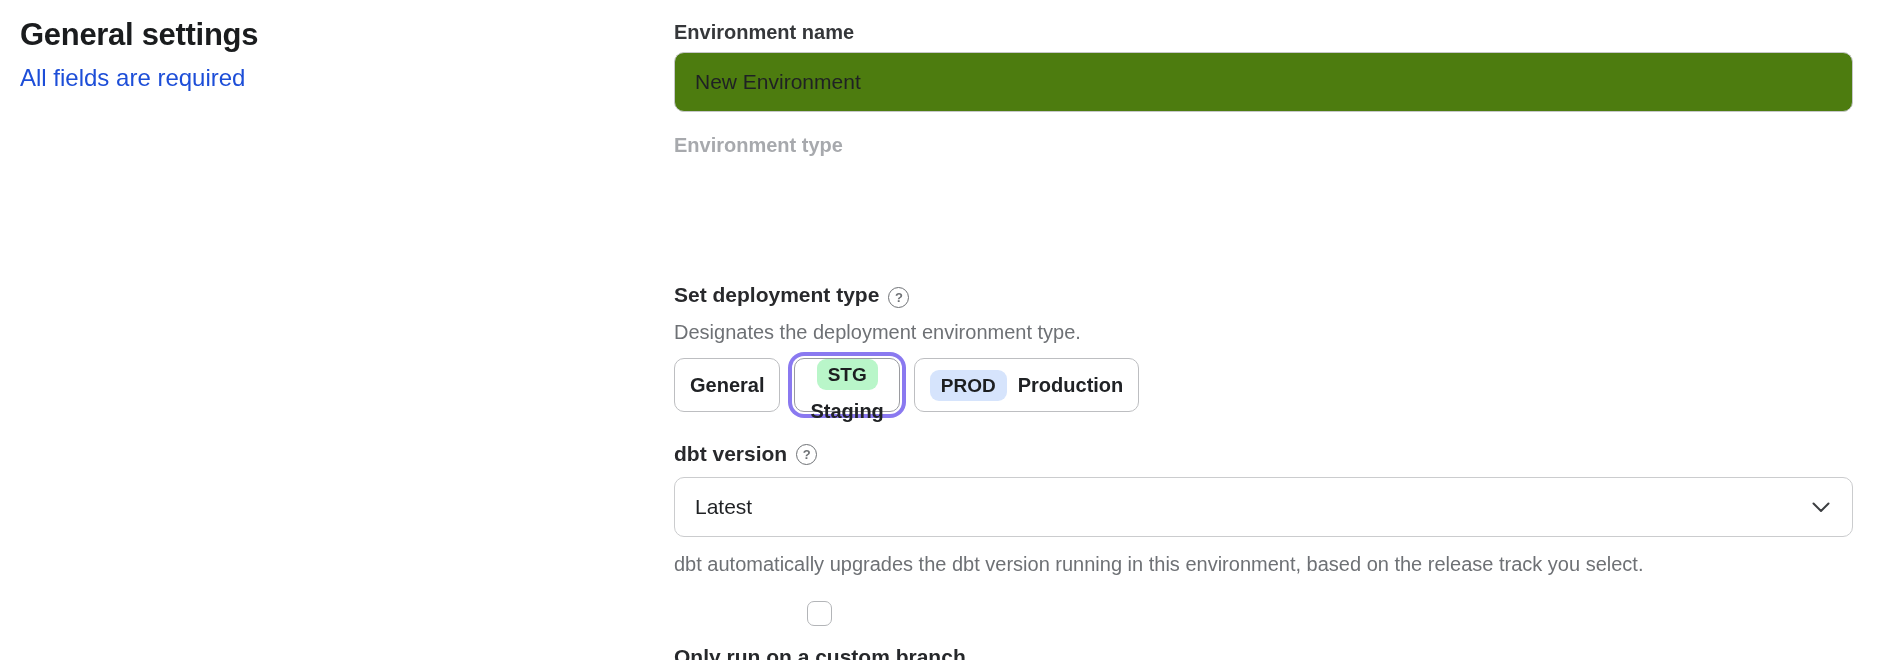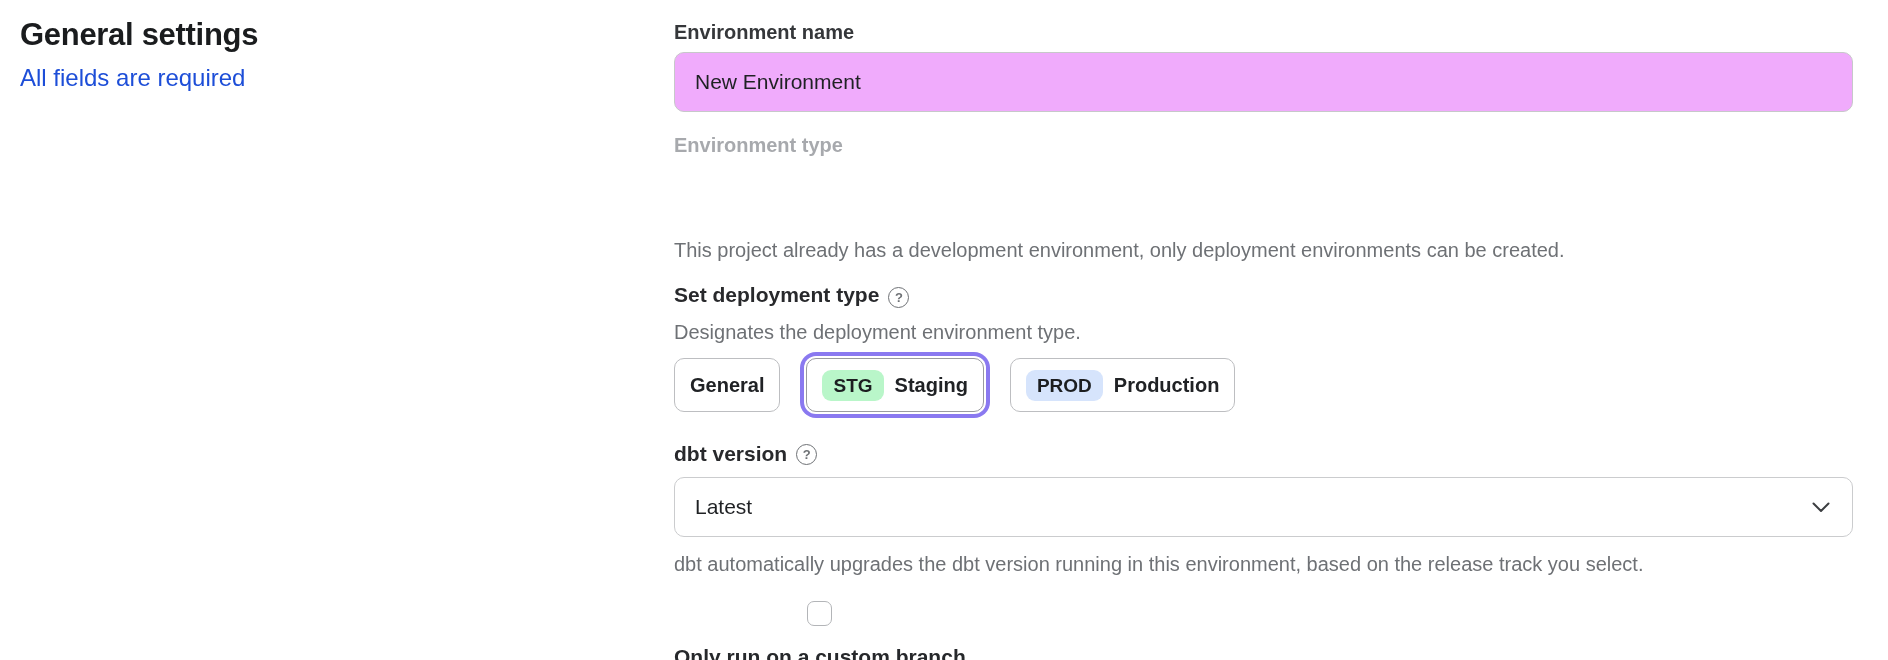--- a/index.html
+++ b/index.html
@@ -29,21 +29,21 @@
 
   .field-label {
     font-size: 20px; font-weight: 600; color: #35373a; line-height: 25px;
     display: block;
   }
   .field-label.disabled { color: #a7a9ad; }
 
   .text-input {
     width: 1179px; height: 60px;
     border: 1px solid #c7c8ca; border-radius: 10px;
-    background: #f0abfc;
+    background: #4d7c0f;
     font-family: "Liberation Sans", sans-serif;
     font-size: 21px; color: #1f2124; font-weight: 400;
     padding: 0 20px; outline: none; display: block;
   }
 
   .select-box {
     width: 1179px; height: 60px;
     border: 1px solid #cbccce; border-radius: 10px;
     background: #ffffff;
     display: flex; align-items: center; justify-content: space-between;
@@ -69,21 +69,22 @@
   .opt {
     height: 54px; border: 1px solid #bdbec1; border-radius: 10px;
     background: #ffffff; display: inline-flex; align-items: center;
     gap: 11px; padding: 0 15px; cursor: pointer;
     font-family: "Liberation Sans", sans-serif;
     font-size: 20px; font-weight: 600; color: #202225;
   }
   .opt.selected {
     border-color: #9a9ba0;
     box-shadow: 0 0 0 2px #ffffff, 0 0 0 6px #8a79f0;
-    margin: 0 14px;
+    margin: 0 2px;
+    flex-direction: column;
   }
   .badge {
     font-size: 19px; font-weight: 600; color: #1c1e20;
     padding: 6px 11px; border-radius: 9px; line-height: 1;
   }
   .badge-green { background: #b9f6c9; }
   .badge-blue  { background: #d6e4fc; }
   .opt-label { line-height: 1; }
 
   .checkbox-row { display: flex; align-items: center; gap: 18px; flex-direction: column; }
@@ -102,21 +103,20 @@
     <h1>General settings</h1>
     <p>All fields are required</p>
   </div>
 
   <div class="form">
 
     <label class="field-label abs" style="top:20px;">Environment name</label>
     <input type="text" class="text-input abs" style="top: 52px;" value="New Environment">
 
     <label class="field-label disabled abs" style="top:133px;">Environment type</label>
-    <p class="helper abs" style="top:237px;">This project already has a development environment, only deployment environments can be created.</p>
 
     <div class="heading-row abs" style="top:282px;align-items:flex-end;">
       <h2>Set deployment type</h2>
       <span class="help-icon">?</span>
     </div>
     <p class="helper abs" style="top:319px;">Designates the deployment environment type.</p>
 
     <div class="segmented abs" style="top:358px;">
       <button class="opt">
         <span class="opt-label">General</span>

